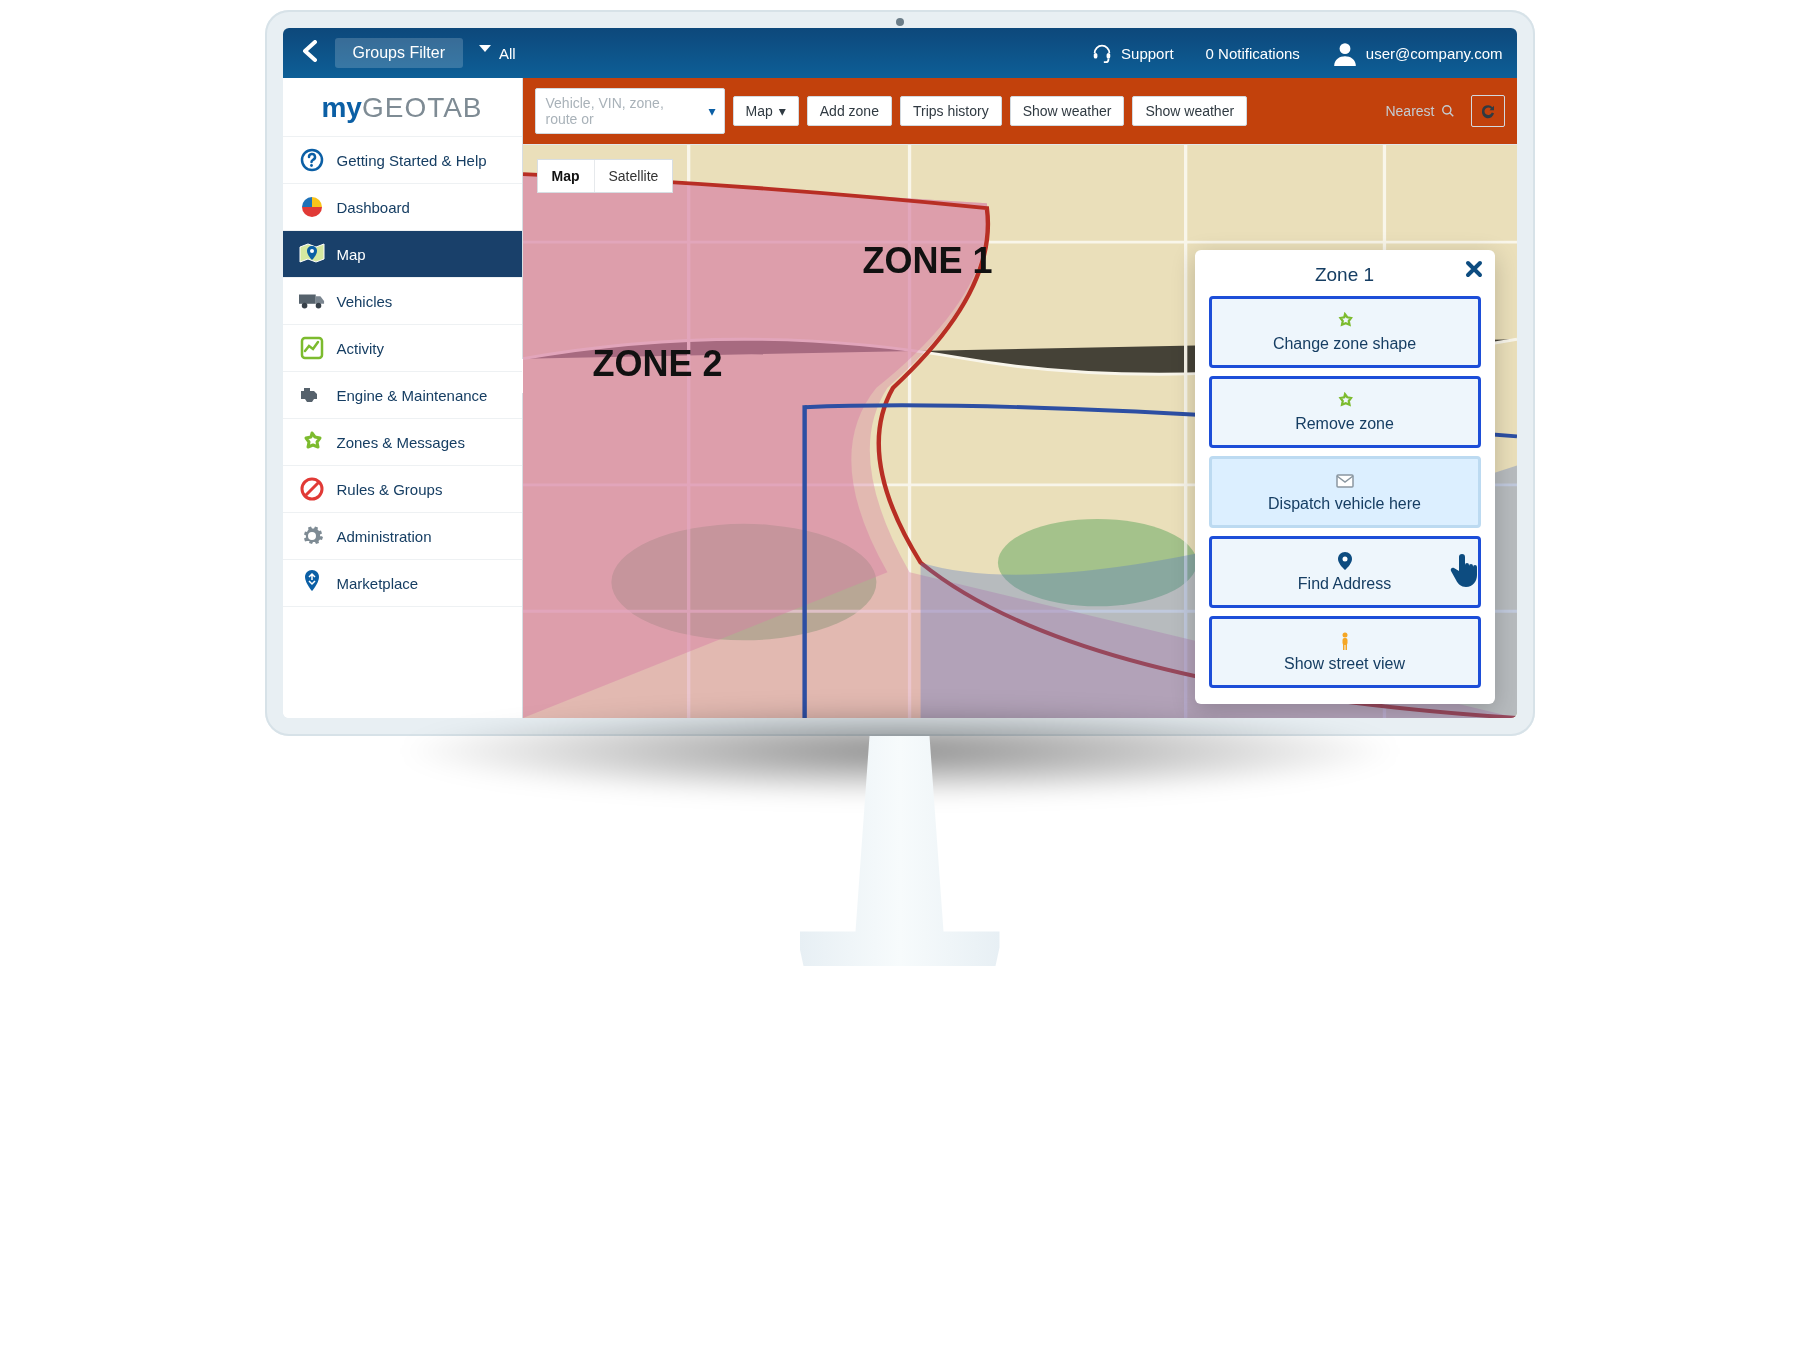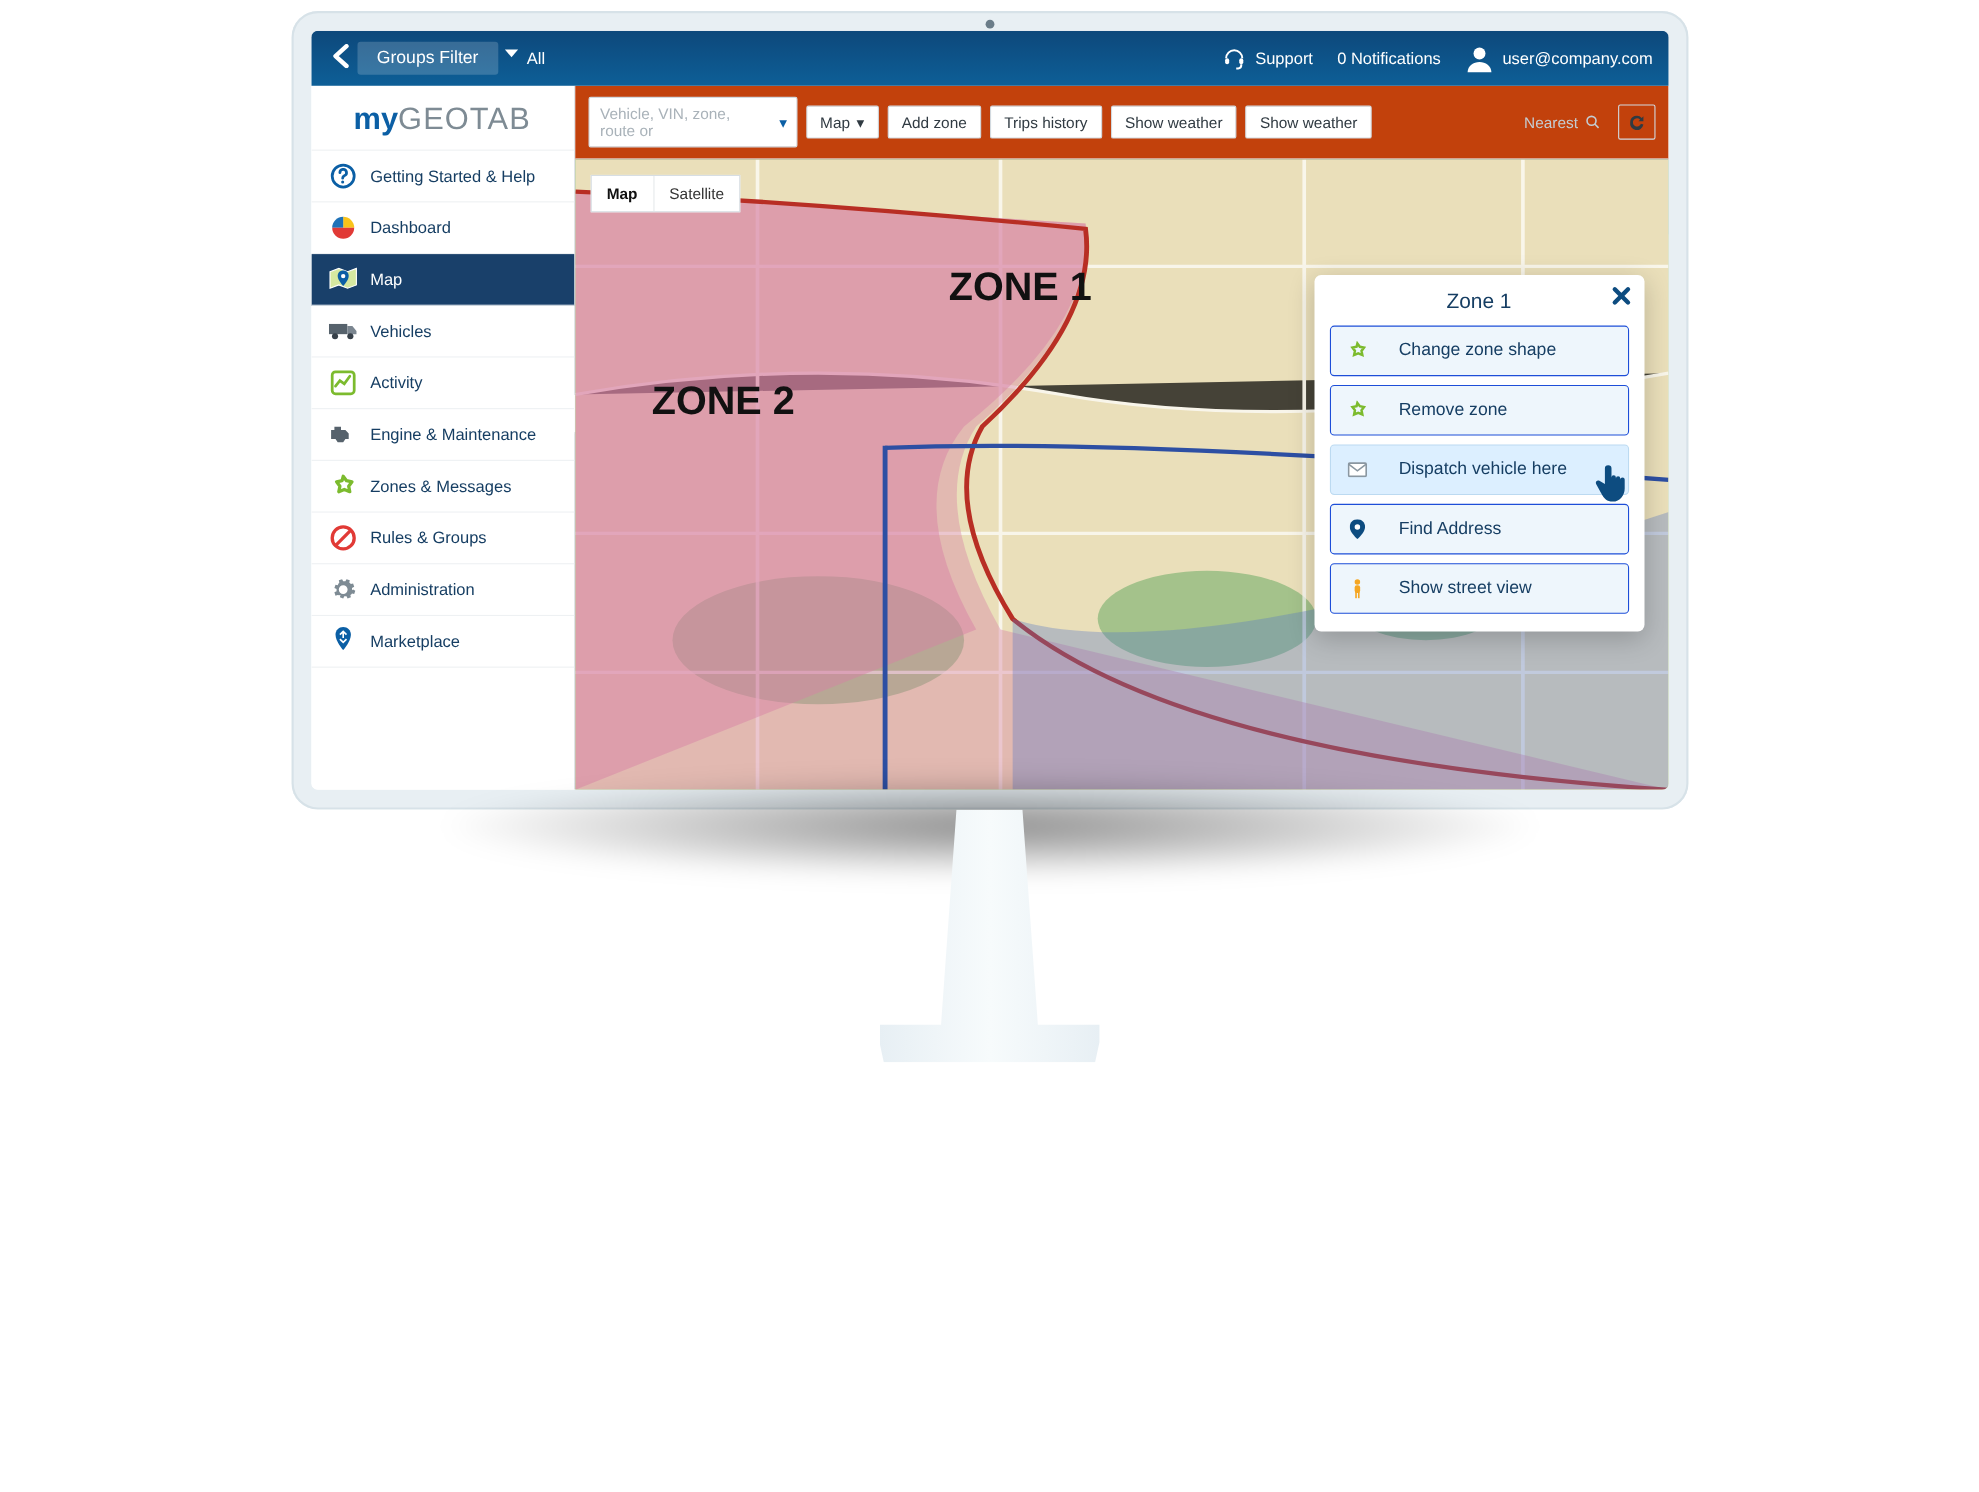--- a/index.html
+++ b/index.html
@@ -27,21 +27,21 @@
   .monitor-shadow {
     position:absolute; left:-80px; right:-80px; top:-60px; height:150px;
     background: radial-gradient(ellipse 50% 45% at 50% 50%, rgba(0,0,0,.45), rgba(0,0,0,0) 70%);
     z-index:1; filter: blur(10px);
   }
   .stand-wrap { position:relative; }
 
   
   .topbar {
     background: linear-gradient(#0d487b 0%, #0d5f97 100%);
-    color:#fff; height:50px; display:flex; align-items:center; padding:0 14px; 
+    color:#fff; height:50px; display:flex; align-items:center; padding:0 14px; gap:10px;
   }
   .back-chevron { width:28px; text-align:center; font-size:28px; font-weight:bold; cursor:pointer; }
   .groups-chip {
     background: rgba(255,255,255,.18); padding:6px 18px; border-radius:3px; font-size:16px;
     display:flex; align-items:center; gap:8px; cursor:pointer;
   }
   .dropdown-tri { width:0;height:0;border-left:6px solid transparent;border-right:6px solid transparent;border-top:7px solid #fff; display:inline-block;}
   .all-drop { display:flex; align-items:flex-start; gap:8px; font-size:15px; cursor:pointer; margin-left:6px; }
   .spacer { flex:1; }
   .support, .notifs, .user-area { display:flex; align-items:center; gap:8px; font-size:15px; cursor:pointer; margin-left:22px; }
@@ -101,23 +101,24 @@
     font-family: Arial, sans-serif;
   }
 
   .popup {
     position:absolute; right:22px; top:105px; width:300px; background:#fff; border-radius:6px;
     box-shadow:0 6px 24px rgba(0,0,0,.2); z-index:6; padding:14px 14px 16px;
   }
   .popup-title { text-align:center; font-size:19px; color:#163e63; margin-bottom:10px; }
   .popup-close { position:absolute; right:12px; top:8px; color:#0d4c80; font-size:22px; font-weight:900; cursor:pointer; }
   .popup-item {
-    display:flex; align-items:center; gap:28px; padding:12px 14px; margin-top:8px;
-    background:#eef6fc; border:1px solid #1d4ed8; border-radius:4px; color:#163e63; font-size:16px;
+    display:flex; align-items:center; gap:4px; padding:12px 14px; margin-top:8px;
+    background:#eef6fc; border:3px solid #1d4ed8; border-radius:4px; color:#163e63; font-size:16px;
     cursor:pointer;
+    flex-direction:column;
   }
   .popup-item.hovered { background:#dcefff; border-color:#bcdaf1; }
   .popup-icon { width:20px; height:20px; display:flex; align-items:center; justify-content:center; }
   .cursor-hand {
     position:absolute; right:6px; bottom:108px; z-index:7; color:#0d4c80;
   }
 </style>
 </head>
 <body>
 

